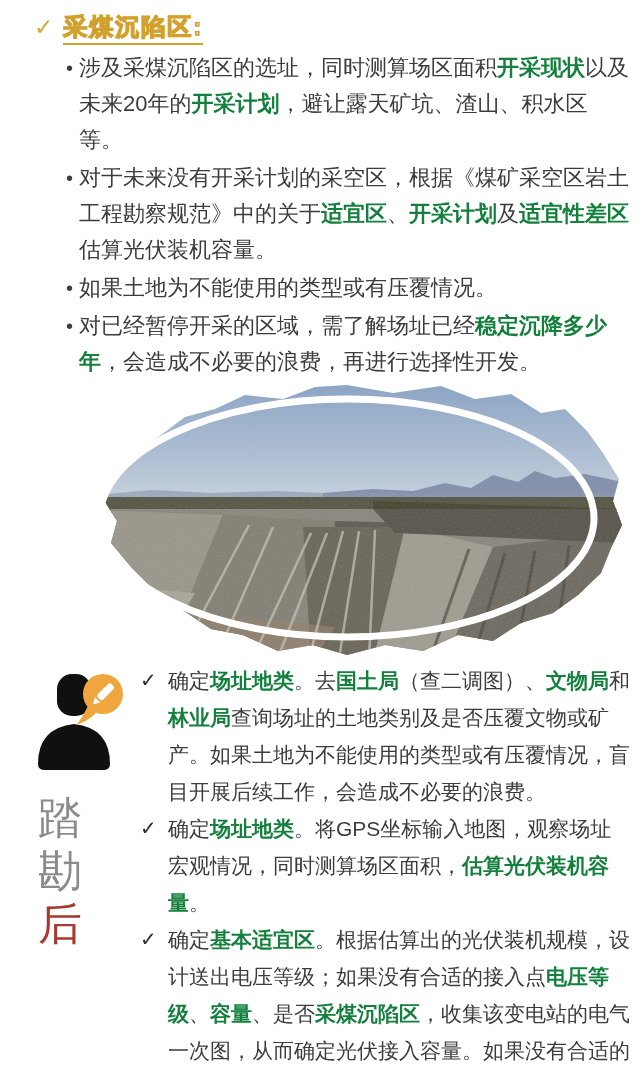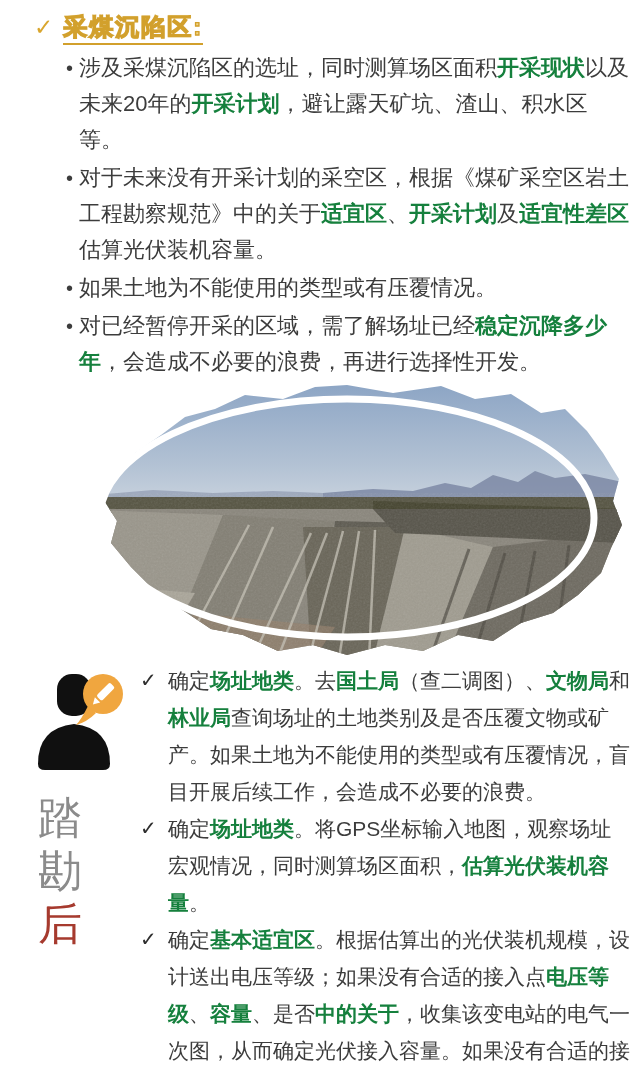--- a/index.html
+++ b/index.html
@@ -190,15 +190,15 @@
   <div class="check-item">
     <span class="check">✓</span>
     <span class="txt"><span>确定</span><span class="em">场址地类</span><span>。去</span><span class="em">国土局</span><span>（查二调图）、</span><span class="em">文物局</span><span>和</span><span class="em">林业局</span><span>查询场址的土地类别及是否压覆文物或矿产。如果土地为不能使用的类型或有压覆情况，盲目开展后续工作，会造成不必要的浪费。</span></span>
   </div>
   <div class="check-item">
     <span class="check">✓</span>
     <span class="txt"><span>确定</span><span class="em">场址地类</span><span>。将GPS坐标输入地图，观察场址宏观情况，同时测算场区面积，</span><span class="em">估算光伏装机容量</span><span>。</span></span>
   </div>
   <div class="check-item">
     <span class="check">✓</span>
-    <span class="txt"><span>确定</span><span class="em">基本适宜区</span><span>。根据估算出的光伏装机规模，设计送出电压等级；如果没有合适的接入点</span><span class="em">电压等级</span><span>、</span><span class="em">容量</span><span>、是否</span><span class="em">中的关于</span><span>，收集该变电站的电气一次图，从而确定光伏接入容量。如果没有合适的接入点，可以在地市级电网公司批准下进行T接送出。</span></span>
+    <span class="txt"><span>确定</span><span class="em">基本适宜区</span><span>。根据估算出的光伏装机规模，设计送出电压等级；如果没有合适的接入点</span><span class="em">电压等级</span><span>、</span><span class="em">容量</span><span>、是否</span><span class="em">采煤沉陷区</span><span>，收集该变电站的电气一次图，从而确定光伏接入容量。如果没有合适的接入点，可以在地市级电网公司批准下进行T接送出。</span></span>
   </div>
 </div>
 
 </body></html>

